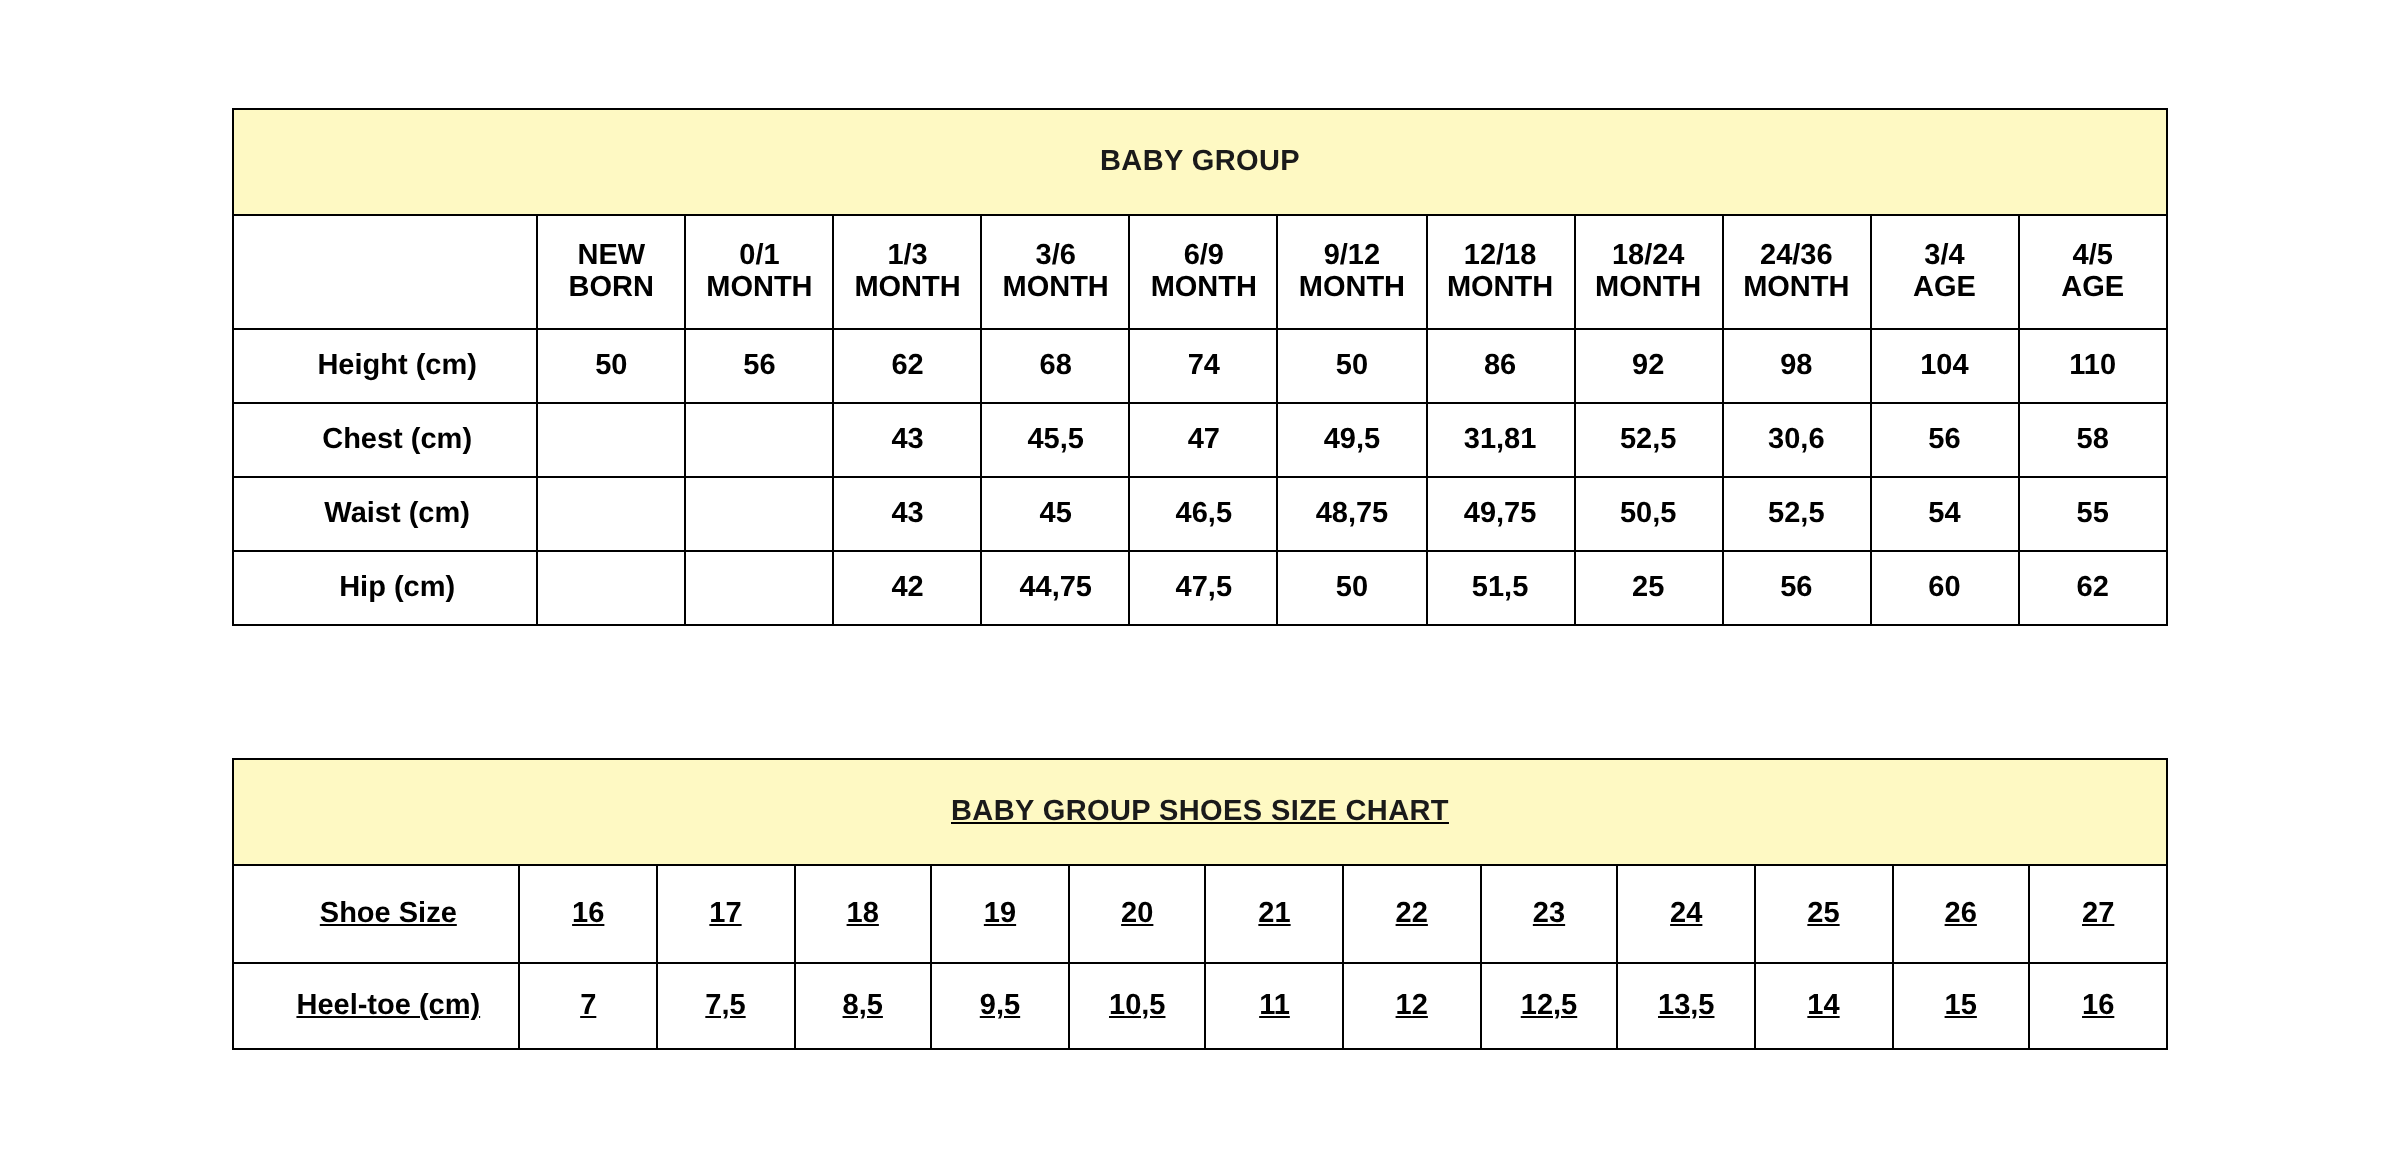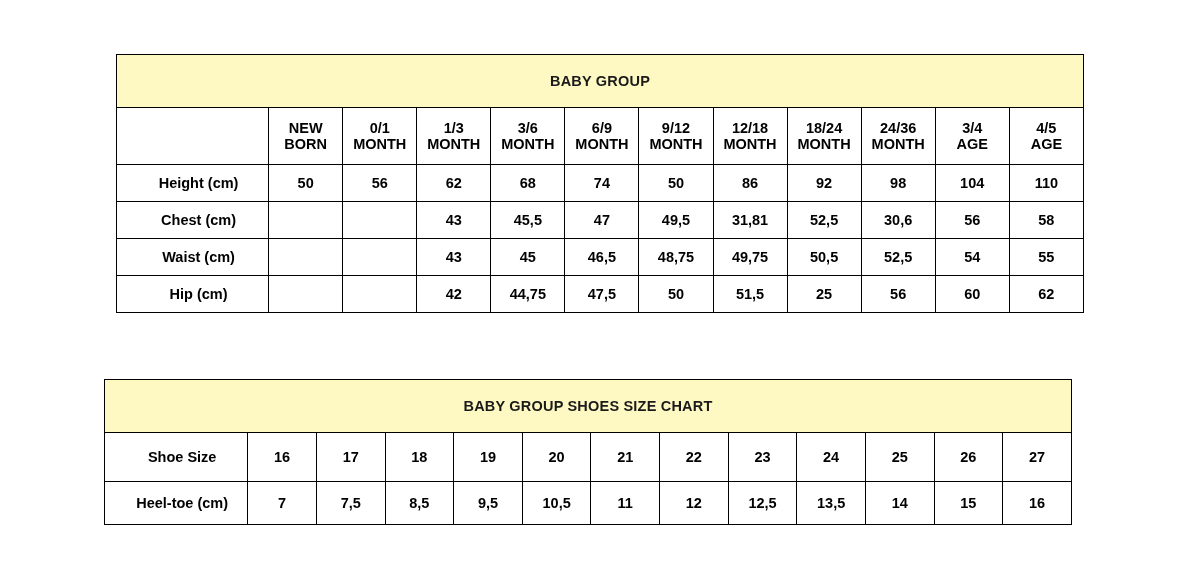--- a/index.html
+++ b/index.html
@@ -27,23 +27,24 @@
     box-sizing: border-box;
   }
 
   #baby-group-table-wrap {
     left: 116px;
     top: 54px;
     width: 968px;
   }
 
   #shoes-table-wrap {
-    left: 104px;
+    left: 116px;
     top: 379px;
     width: 968px;
+    text-decoration: underline;
   }
 
   table.size-table {
     border-collapse: collapse;
     width: 100%;
     table-layout: fixed;
   }
 
   table.size-table td,
   table.size-table th {

